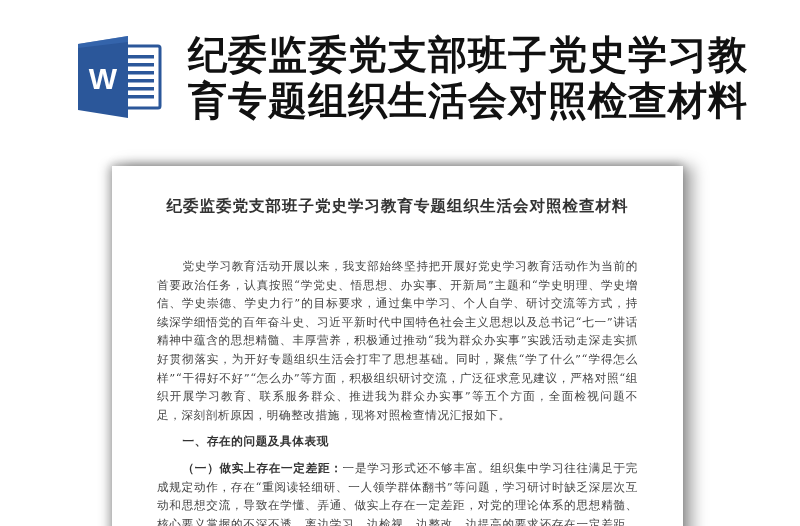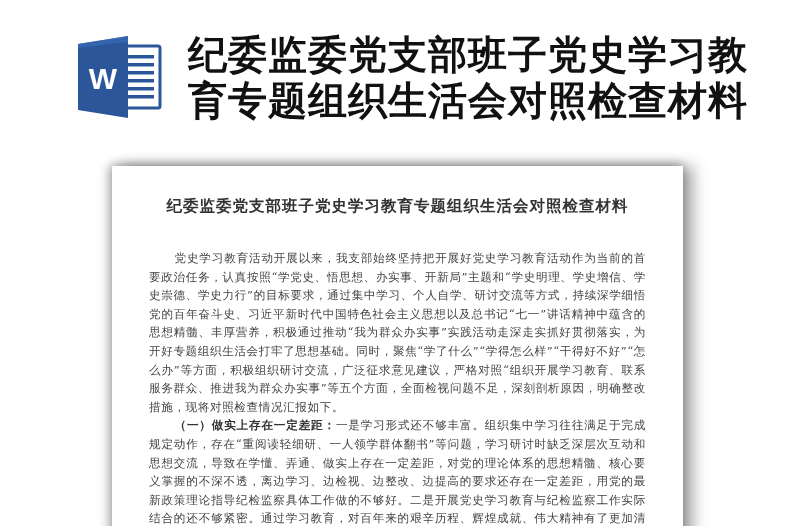--- a/index.html
+++ b/index.html
@@ -34,21 +34,21 @@
     font-size: 15.5px; line-height: 36px; font-weight: bold;
     color: #333333; letter-spacing: 1px;
   }
   .doc-body {
     position: absolute; left: 37px; top: 83px; width: 497px;
     font-family: "DejaVu Serif", serif;
     font-size: 11.6px; line-height: 18.6px;
     color: #444444; letter-spacing: 0.6px;
     text-align: justify;
   }
-  .doc-body p { margin: 0; text-indent: 2.2em; }
+  .doc-body p { margin: 8px; text-indent: 2.2em; }
   .doc-body .h1 { font-weight: bold; color: #333; text-indent: 2.2em; }
   .doc-body .lead { font-weight: bold; color: #333; }
 </style>
 </head>
 <body>
 
 <div class="header">
   <div class="word-icon">
     <svg width="88" height="86" viewBox="0 0 88 86">
 
@@ -67,15 +67,16 @@
       <text x="27" y="55" text-anchor="middle" font-family="Liberation Sans, sans-serif" font-weight="bold" font-size="30" fill="#ffffff">W</text>
     </svg>
   </div>
   <div class="header-title">纪委监委党支部班子党史学习教育专题组织生活会对照检查材料</div>
 </div>
 
 <div class="page-wrap">
   <div class="doc-title">纪委监委党支部班子党史学习教育专题组织生活会对照检查材料</div>
   <div class="doc-body">
     <p>党史学习教育活动开展以来，我支部始终坚持把开展好党史学习教育活动作为当前的首要政治任务，认真按照“学党史、悟思想、办实事、开新局”主题和“学史明理、学史增信、学史崇德、学史力行”的目标要求，通过集中学习、个人自学、研讨交流等方式，持续深学细悟党的百年奋斗史、习近平新时代中国特色社会主义思想以及总书记“七一”讲话精神中蕴含的思想精髓、丰厚营养，积极通过推动“我为群众办实事”实践活动走深走实抓好贯彻落实，为开好专题组织生活会打牢了思想基础。同时，聚焦“学了什么”“学得怎么样”“干得好不好”“怎么办”等方面，积极组织研讨交流，广泛征求意见建议，严格对照“组织开展学习教育、联系服务群众、推进我为群众办实事”等五个方面，全面检视问题不足，深刻剖析原因，明确整改措施，现将对照检查情况汇报如下。</p>
+    <p class="h1">一、存在的问题及具体表现</p>
     <p><span class="lead">（一）做实上存在一定差距：</span><span>一是学习形式还不够丰富。组织集中学习往往满足于完成规定动作，存在“重阅读轻细研、一人领学群体翻书”等问题，学习研讨时缺乏深层次互动和思想交流，导致在学懂、弄通、做实上存在一定差距，对党的理论体系的思想精髓、核心要义掌握的不深不透，离边学习、边检视、边整改、边提高的要求还存在一定差距，用党的最新政策理论指导纪检监察具体工作做的不够好。二是开展党史学习教育与纪检监察工作实际结合的还不够紧密。通过学习教育，对百年来的艰辛历程、辉煌成就、伟大精神有了更加清醒认知，但如何结合纪检监察工作实际贯彻“力行”要求，把党史学习教育与“十四五”时期纪检监察工作新要求结合起来，还存在想法不多、思路不明等问题，反映出还没有真正把党史学会、学</span></p>
   </div>
 </div>
 
 </body></html>

